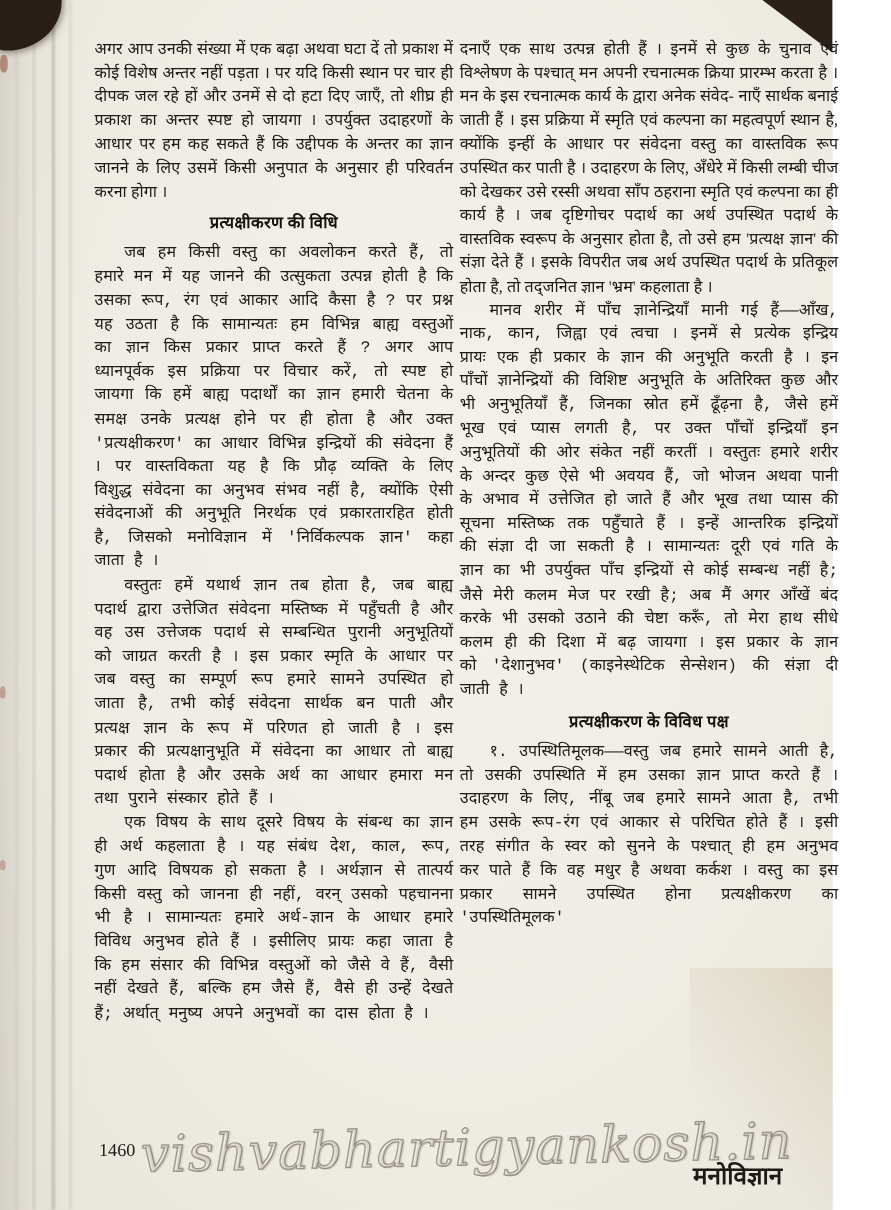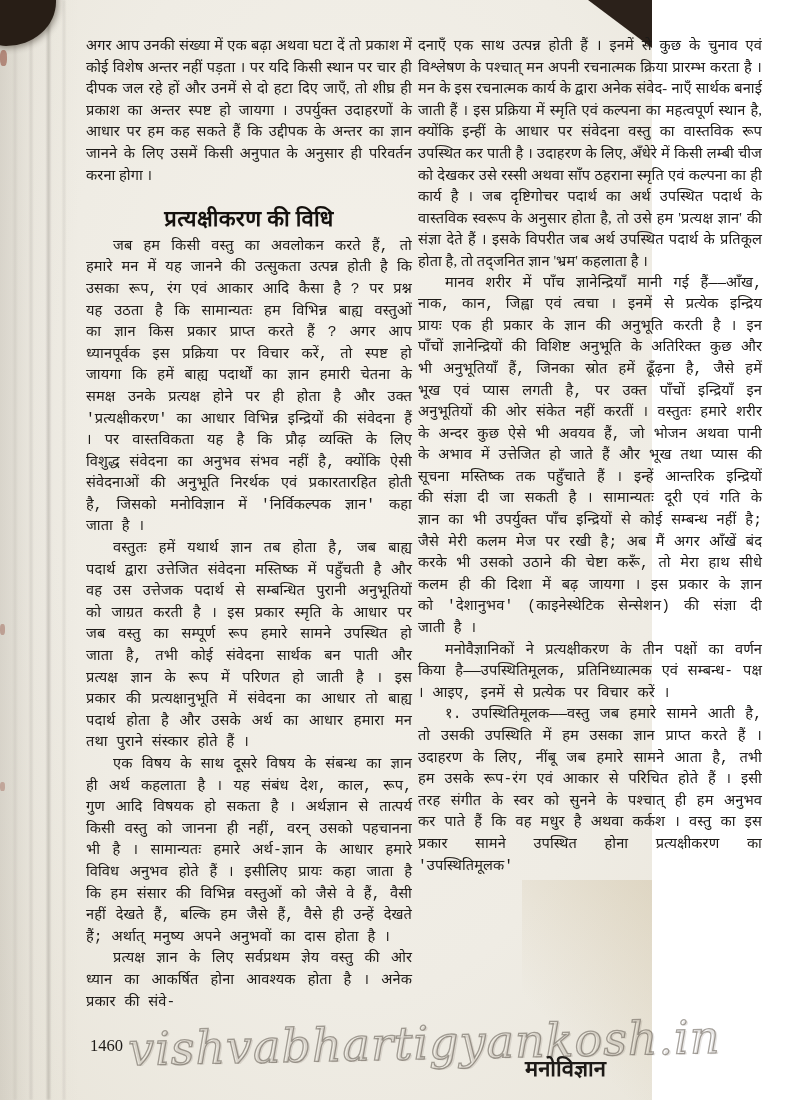--- a/index.html
+++ b/index.html
@@ -5,21 +5,21 @@
   html, body {
     margin: 0;
     padding: 0;
     width: 810px;
     height: 1100px;
     overflow: hidden;
     background: #ffffff;
   }
   .scan-page {
     position: relative;
-    width: 652px;
+    width: 757px;
     height: 1100px;
     background:
       radial-gradient(ellipse at 55% 40%, #f4f1ea 0%, #efece4 60%, #e9e5da 100%);
     font-family: "Liberation Serif", "DejaVu Serif", serif;
     color: #1d1a17;
   }
   
   .binding-edge {
     position: absolute;
     left: 0; top: 0;
@@ -73,23 +73,23 @@
     text-align: justify;
     font-size: 14.6px;
     line-height: 21.6px;
     letter-spacing: 0.1px;
   }
   .col-left  { left: 86px;  width: 326px; }
   .col-right { left: 418px; width: 344px; }
   .col p { margin: 0; }
   .col p.indent { text-indent: 27px; font-family: Liberation Mono, monospace; }
   .col h3 {
-    margin: 22px 0 6px 0;
+    margin: 7px 0 6px 0;
     text-align: center;
-    font-size: 22px;
+    font-size: 15px;
     font-weight: bold;
     color: #14110e;
     letter-spacing: 0.3px;
   }
   
   .page-number {
     position: absolute;
     left: 90px; top: 1036px;
     font-size: 16.5px;
   }
@@ -131,27 +131,26 @@
   <div class="red-mark m2"></div>
   <div class="red-mark m3"></div>
   <div class="corner-shade-br"></div>
 
   <div class="col col-left">
     <p>अगर आप उनकी संख्या में एक बढ़ा अथवा घटा दें तो प्रकाश में कोई विशेष अन्तर नहीं पड़ता । पर यदि किसी स्थान पर चार ही दीपक जल रहे हों और उनमें से दो हटा दिए जाएँ, तो शीघ्र ही प्रकाश का अन्तर स्पष्ट हो जायगा । उपर्युक्त उदाहरणों के आधार पर हम कह सकते हैं कि उद्दीपक के अन्तर का ज्ञान जानने के लिए उसमें किसी अनुपात के अनुसार ही परिवर्तन करना होगा ।</p>
     <h3>प्रत्यक्षीकरण की विधि</h3>
     <p class="indent">जब हम किसी वस्तु का अवलोकन करते हैं, तो हमारे मन में यह जानने की उत्सुकता उत्पन्न होती है कि उसका रूप, रंग एवं आकार आदि कैसा है ? पर प्रश्न यह उठता है कि सामान्यतः हम विभिन्न बाह्य वस्तुओं का ज्ञान किस प्रकार प्राप्त करते हैं ? अगर आप ध्यानपूर्वक इस प्रक्रिया पर विचार करें, तो स्पष्ट हो जायगा कि हमें बाह्य पदार्थों का ज्ञान हमारी चेतना के समक्ष उनके प्रत्यक्ष होने पर ही होता है और उक्त 'प्रत्यक्षीकरण' का आधार विभिन्न इन्द्रियों की संवेदना हैं । पर वास्तविकता यह है कि प्रौढ़ व्यक्ति के लिए विशुद्ध संवेदना का अनुभव संभव नहीं है, क्योंकि ऐसी संवेदनाओं की अनुभूति निरर्थक एवं प्रकारतारहित होती है, जिसको मनोविज्ञान में 'निर्विकल्पक ज्ञान' कहा जाता है ।</p>
     <p class="indent">वस्तुतः हमें यथार्थ ज्ञान तब होता है, जब बाह्य पदार्थ द्वारा उत्तेजित संवेदना मस्तिष्क में पहुँचती है और वह उस उत्तेजक पदार्थ से सम्बन्धित पुरानी अनुभूतियों को जाग्रत करती है । इस प्रकार स्मृति के आधार पर जब वस्तु का सम्पूर्ण रूप हमारे सामने उपस्थित हो जाता है, तभी कोई संवेदना सार्थक बन पाती और प्रत्यक्ष ज्ञान के रूप में परिणत हो जाती है । इस प्रकार की प्रत्यक्षानुभूति में संवेदना का आधार तो बाह्य पदार्थ होता है और उसके अर्थ का आधार हमारा मन तथा पुराने संस्कार होते हैं ।</p>
     <p class="indent">एक विषय के साथ दूसरे विषय के संबन्ध का ज्ञान ही अर्थ कहलाता है । यह संबंध देश, काल, रूप, गुण आदि विषयक हो सकता है । अर्थज्ञान से तात्पर्य किसी वस्तु को जानना ही नहीं, वरन् उसको पहचानना भी है । सामान्यतः हमारे अर्थ-ज्ञान के आधार हमारे विविध अनुभव होते हैं । इसीलिए प्रायः कहा जाता है कि हम संसार की विभिन्न वस्तुओं को जैसे वे हैं, वैसी नहीं देखते हैं, बल्कि हम जैसे हैं, वैसे ही उन्हें देखते हैं; अर्थात् मनुष्य अपने अनुभवों का दास होता है ।</p>
-    <p class="indent">प्रत्यक्ष ज्ञान के लिए सर्वप्रथम ज्ञेय वस्तु की ओर ध्यान का आकर्षित होना आवश्यक होता है । अनेक प्रकार की संवे-</p>
   </div>
 
   <div class="col col-right">
     <p>दनाएँ एक साथ उत्पन्न होती हैं । इनमें से कुछ के चुनाव एवं विश्लेषण के पश्चात् मन अपनी रचनात्मक क्रिया प्रारम्भ करता है । मन के इस रचनात्मक कार्य के द्वारा अनेक संवेद- नाएँ सार्थक बनाई जाती हैं । इस प्रक्रिया में स्मृति एवं कल्पना का महत्वपूर्ण स्थान है, क्योंकि इन्हीं के आधार पर संवेदना वस्तु का वास्तविक रूप उपस्थित कर पाती है । उदाहरण के लिए, अँधेरे में किसी लम्बी चीज को देखकर उसे रस्सी अथवा साँप ठहराना स्मृति एवं कल्पना का ही कार्य है । जब दृष्टिगोचर पदार्थ का अर्थ उपस्थित पदार्थ के वास्तविक स्वरूप के अनुसार होता है, तो उसे हम 'प्रत्यक्ष ज्ञान' की संज्ञा देते हैं । इसके विपरीत जब अर्थ उपस्थित पदार्थ के प्रतिकूल होता है, तो तद्जनित ज्ञान 'भ्रम' कहलाता है ।</p>
     <p class="indent">मानव शरीर में पाँच ज्ञानेन्द्रियाँ मानी गई हैं——आँख, नाक, कान, जिह्वा एवं त्वचा । इनमें से प्रत्येक इन्द्रिय प्रायः एक ही प्रकार के ज्ञान की अनुभूति करती है । इन पाँचों ज्ञानेन्द्रियों की विशिष्ट अनुभूति के अतिरिक्त कुछ और भी अनुभूतियाँ हैं, जिनका स्रोत हमें ढूँढ़ना है, जैसे हमें भूख एवं प्यास लगती है, पर उक्त पाँचों इन्द्रियाँ इन अनुभूतियों की ओर संकेत नहीं करतीं । वस्तुतः हमारे शरीर के अन्दर कुछ ऐसे भी अवयव हैं, जो भोजन अथवा पानी के अभाव में उत्तेजित हो जाते हैं और भूख तथा प्यास की सूचना मस्तिष्क तक पहुँचाते हैं । इन्हें आन्तरिक इन्द्रियों की संज्ञा दी जा सकती है । सामान्यतः दूरी एवं गति के ज्ञान का भी उपर्युक्त पाँच इन्द्रियों से कोई सम्बन्ध नहीं है; जैसे मेरी कलम मेज पर रखी है; अब मैं अगर आँखें बंद करके भी उसको उठाने की चेष्टा करूँ, तो मेरा हाथ सीधे कलम ही की दिशा में बढ़ जायगा । इस प्रकार के ज्ञान को 'देशानुभव' (काइनेस्थेटिक सेन्सेशन) की संज्ञा दी जाती है ।</p>
-    <p class="indent">मनोवैज्ञानिकों ने प्रत्यक्षीकरण के तीन पक्षों का वर्णन किया है——उपस्थितिमूलक, प्रतिनिध्यात्मक एवं सम्बन्ध- पक्ष । आइए, इनमें से प्रत्येक पर विचार करें ।</p>
+    <h3>प्रत्यक्षीकरण के विविध पक्ष</h3>
     <p class="indent">१. उपस्थितिमूलक——वस्तु जब हमारे सामने आती है, तो उसकी उपस्थिति में हम उसका ज्ञान प्राप्त करते हैं । उदाहरण के लिए, नींबू जब हमारे सामने आता है, तभी हम उसके रूप-रंग एवं आकार से परिचित होते हैं । इसी तरह संगीत के स्वर को सुनने के पश्चात् ही हम अनुभव कर पाते हैं कि वह मधुर है अथवा कर्कश । वस्तु का इस प्रकार सामने उपस्थित होना प्रत्यक्षीकरण का 'उपस्थितिमूलक'</p>
   </div>
 
   <div class="page-number">1460</div>
   <div class="watermark">vishvabhartigyankosh.in</div>
   <div class="footer-section">मनोविज्ञान</div>
 
 </div>
 
 </body></html>

